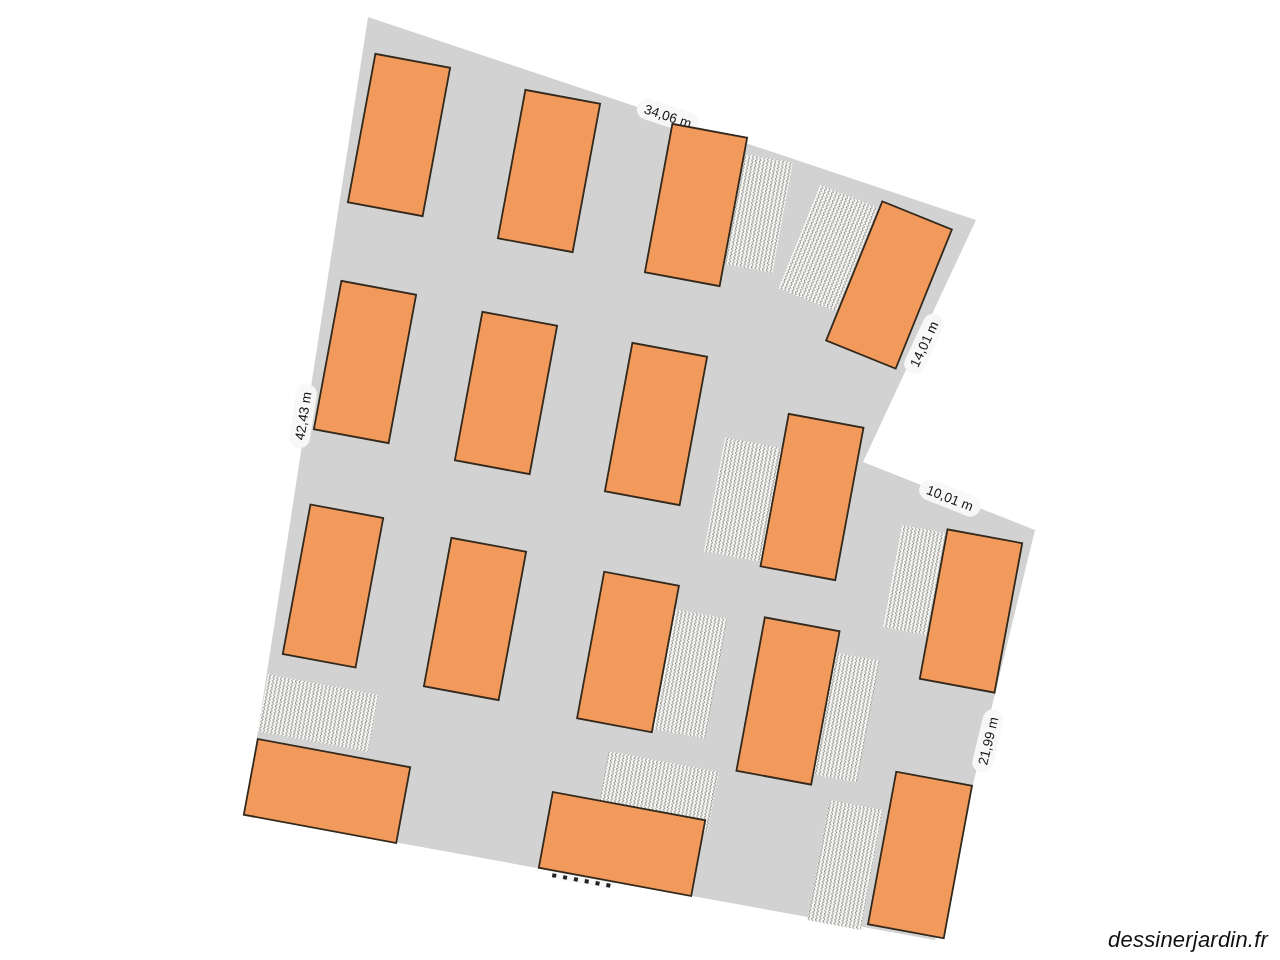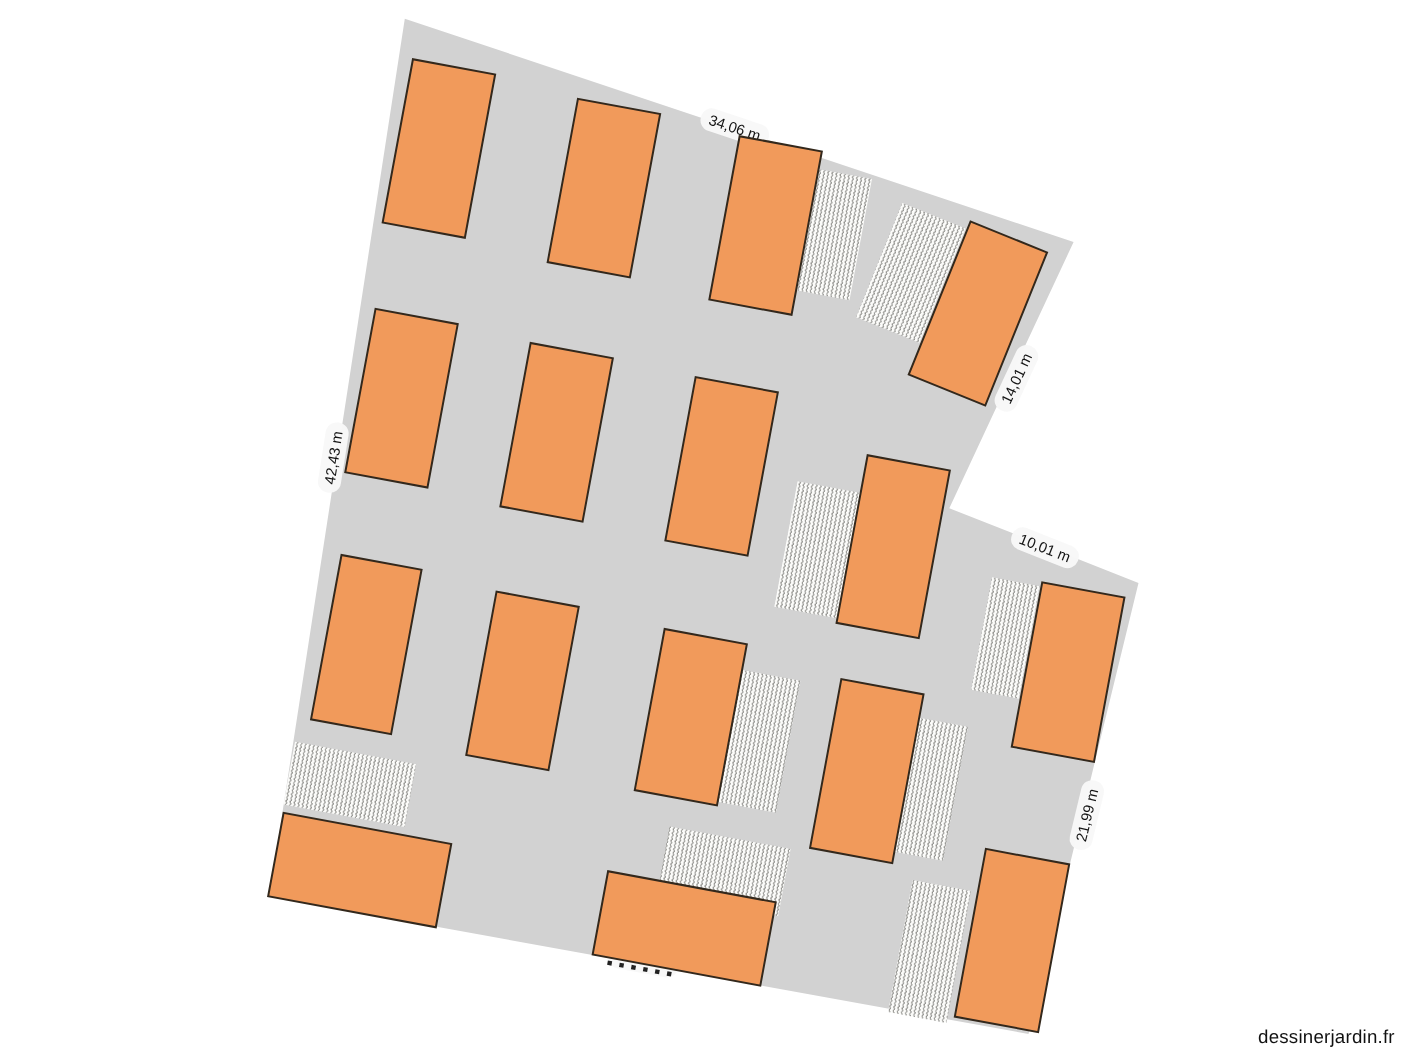--- a/index.html
+++ b/index.html
@@ -3,22 +3,23 @@
 <meta charset="utf-8">
 <style>
   html,body{margin:0;padding:0;background:#ffffff;}
   .stage{
     position:relative;width:1280px;height:960px;overflow:hidden;
     background:#ffffff;font-family:"Liberation Sans",sans-serif;
   }
   .stage svg{position:absolute;left:0;top:0;}
   .watermark{
     position:absolute;right:12px;bottom:7px;
-    font-size:17px;letter-spacing:.2px;color:#111111;
+    font-size:22px;letter-spacing:.2px;color:#111111;
     font-family:"Liberation Sans",sans-serif;
+    font-style:italic;
   }
 </style>
 </head>
 <body>
 
 <div class="stage">
   <svg id="plan-svg" width="1280" height="960" viewBox="0 0 1280 960">
       <defs>
         <pattern id="hatchpat" width="3.8" height="7" patternUnits="userSpaceOnUse">
           <rect x="0" y="0" width="3.8" height="7" fill="#fcfcfa"></rect>

